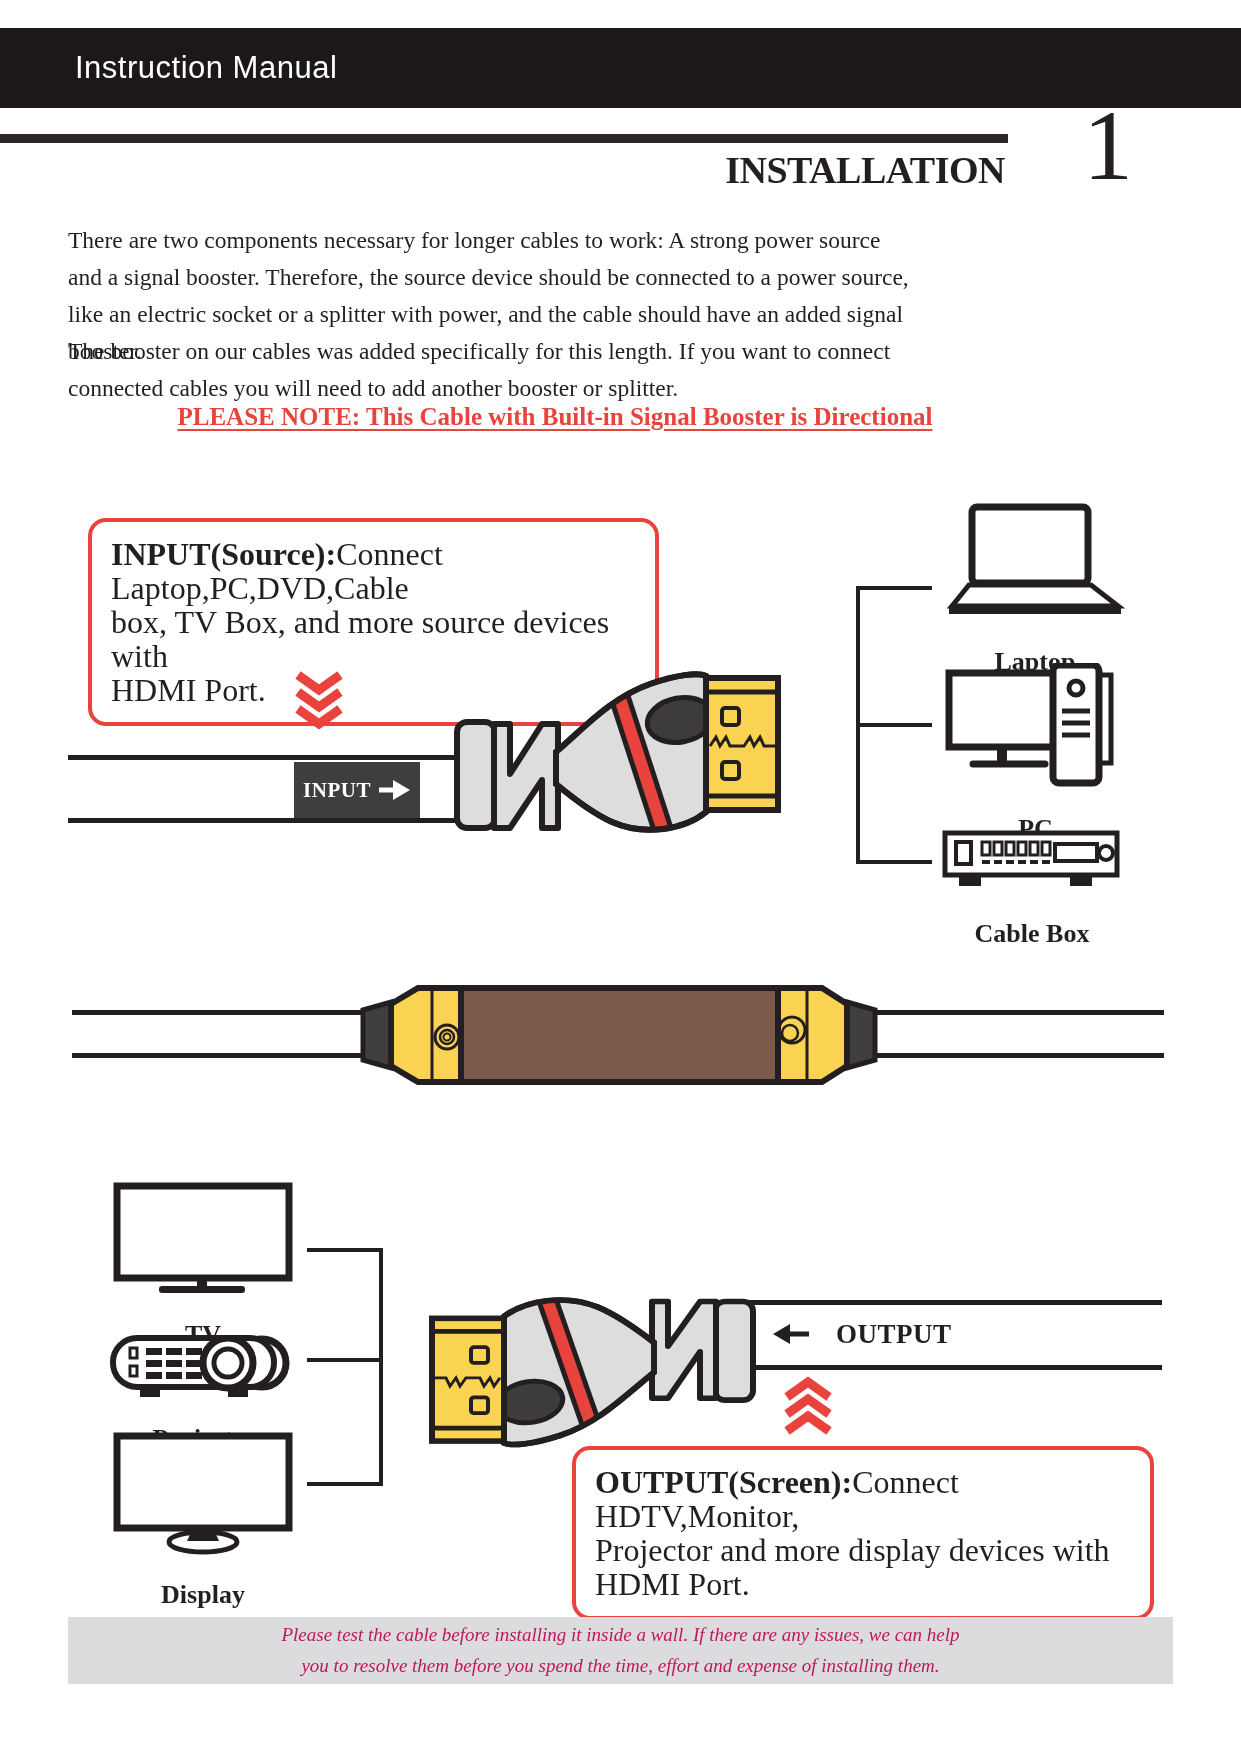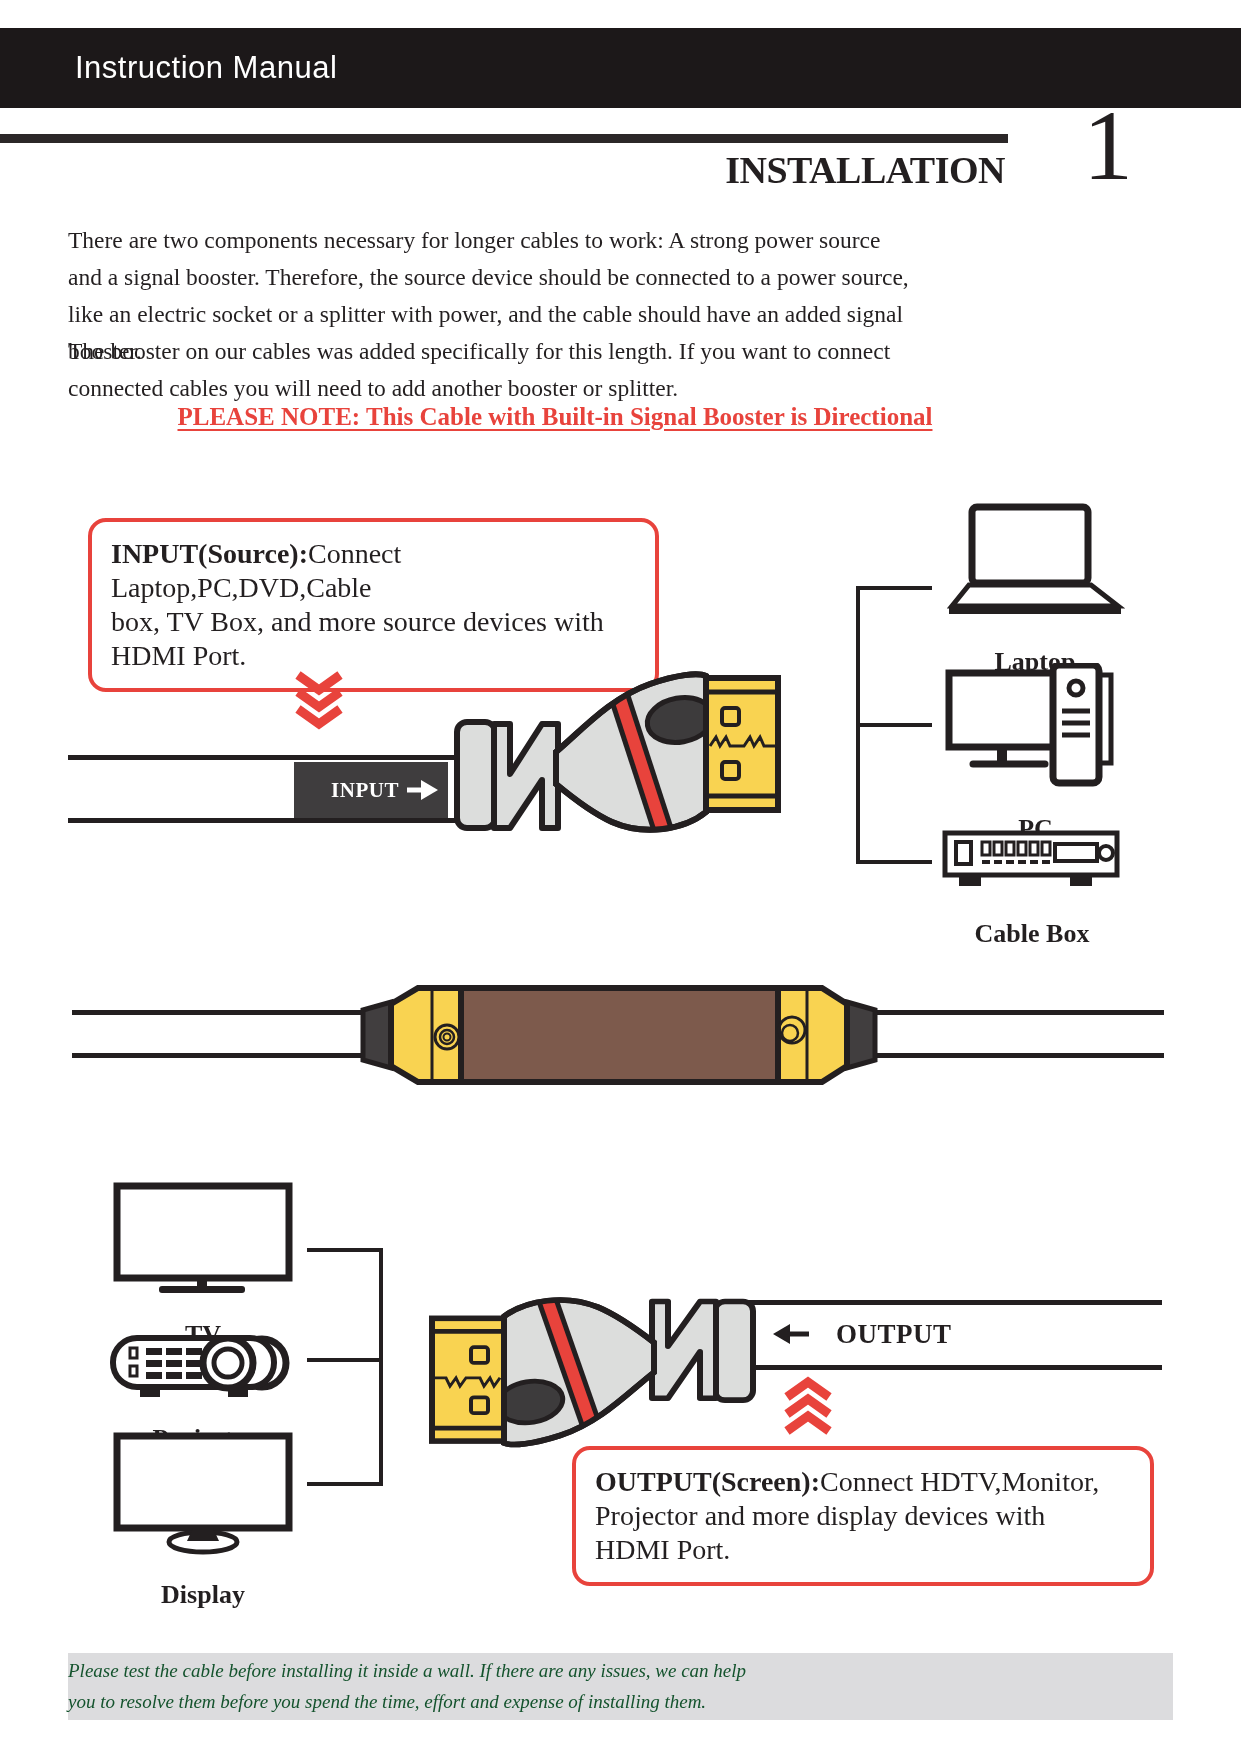--- a/index.html
+++ b/index.html
@@ -13,35 +13,35 @@
   .rule{left:0;top:134px;width:1008px;height:9px;background:#2B2728;}
   .sec-title{left:605px;top:148px;width:400px;text-align:right;font-weight:bold;font-size:38px;
              letter-spacing:-.5px;}
   .sec-num{left:1083px;top:96px;font-size:100px;line-height:1;}
   
   .para{left:68px;width:940px;font-size:23.5px;line-height:37px;}
   .note{left:0;top:403px;width:1110px;text-align:center;font-weight:bold;font-size:25px;
         color:#E8433C;text-decoration:underline;text-underline-offset:4px;}
   
   .callout{border:4px solid #E8433C;border-radius:18px;background:#fff;
-           font-size:28px;line-height:34px;padding:15px 19px;}
+           font-size:32px;line-height:34px;padding:15px 19px;}
   .callout b{font-weight:bold;}
   
   .cable{background:#ffffff;border-top:5px solid #231F20;border-bottom:5px solid #231F20;}
   .badge{background:#3F3D3E;display:flex;align-items:center;justify-content:center;gap:8px;
          color:#ffffff;font-weight:bold;font-size:21px;letter-spacing:.5px;}
   .iolabel{display:flex;align-items:center;gap:26px;font-weight:bold;font-size:27px;
            letter-spacing:.5px;}
   
   .bl{background:#231F20;}
   .dev-label{text-align:center;font-weight:bold;font-size:26px;margin-top:24px;}
   
   .footer{left:68px;top:1617px;width:1105px;height:67px;background:#DCDCDE;display:flex;
-          flex-direction:column;justify-content:center;gap:9px;
-          font-style:italic;font-size:19px;color:#14532d;margin-top:36px;}
+          flex-direction:column;align-items:center;justify-content:center;gap:9px;
+          font-style:italic;font-size:19px;color:#be185d;}
   svg{display:block;}
 </style>
 </head>
 <body>
 
 <div id="page">
 
   <div class="abs topbar">
     <span>Instruction Manual</span>
   </div>
@@ -70,21 +70,21 @@
 
   <div class="abs" style="left:293px;top:670px;">
     <svg width="52" height="60" viewBox="0 0 52 60">
       <path d="M5,5 L26,20 L47,5" fill="none" stroke="#E8433C" stroke-width="9"></path>
       <path d="M5,22 L26,37 L47,22" fill="none" stroke="#E8433C" stroke-width="9"></path>
       <path d="M5,39 L26,54 L47,39" fill="none" stroke="#E8433C" stroke-width="9"></path>
     </svg>
   </div>
 
   <div class="abs cable" style="left:68px;top:755px;width:395px;height:58px;"></div>
-  <div class="abs badge" style="left:294px;top:762px;width:126px;height:56px;padding-left:28px;">
+  <div class="abs badge" style="left:294px;top:762px;width:126px;height:56px;">
     <span>INPUT</span>
     <span>
       <svg width="32" height="22" viewBox="0 0 32 22">
         <line x1="0" y1="11" x2="17" y2="11" stroke="#ffffff" stroke-width="5"></line>
         <polygon points="14,1 31,11 14,21" fill="#ffffff"></polygon>
       </svg>
     </span>
   </div>
 
   <div class="abs" style="left:452px;top:634px;">

